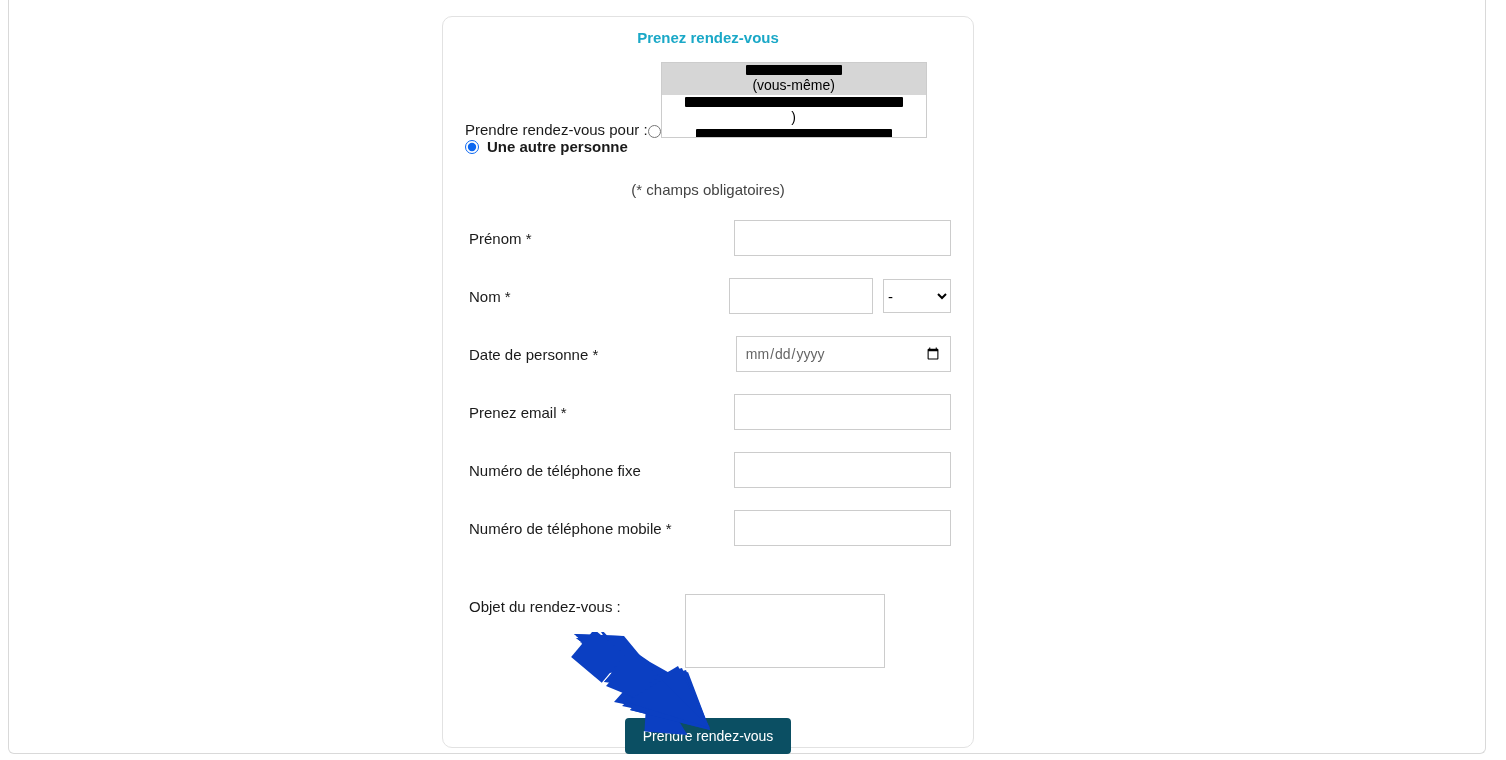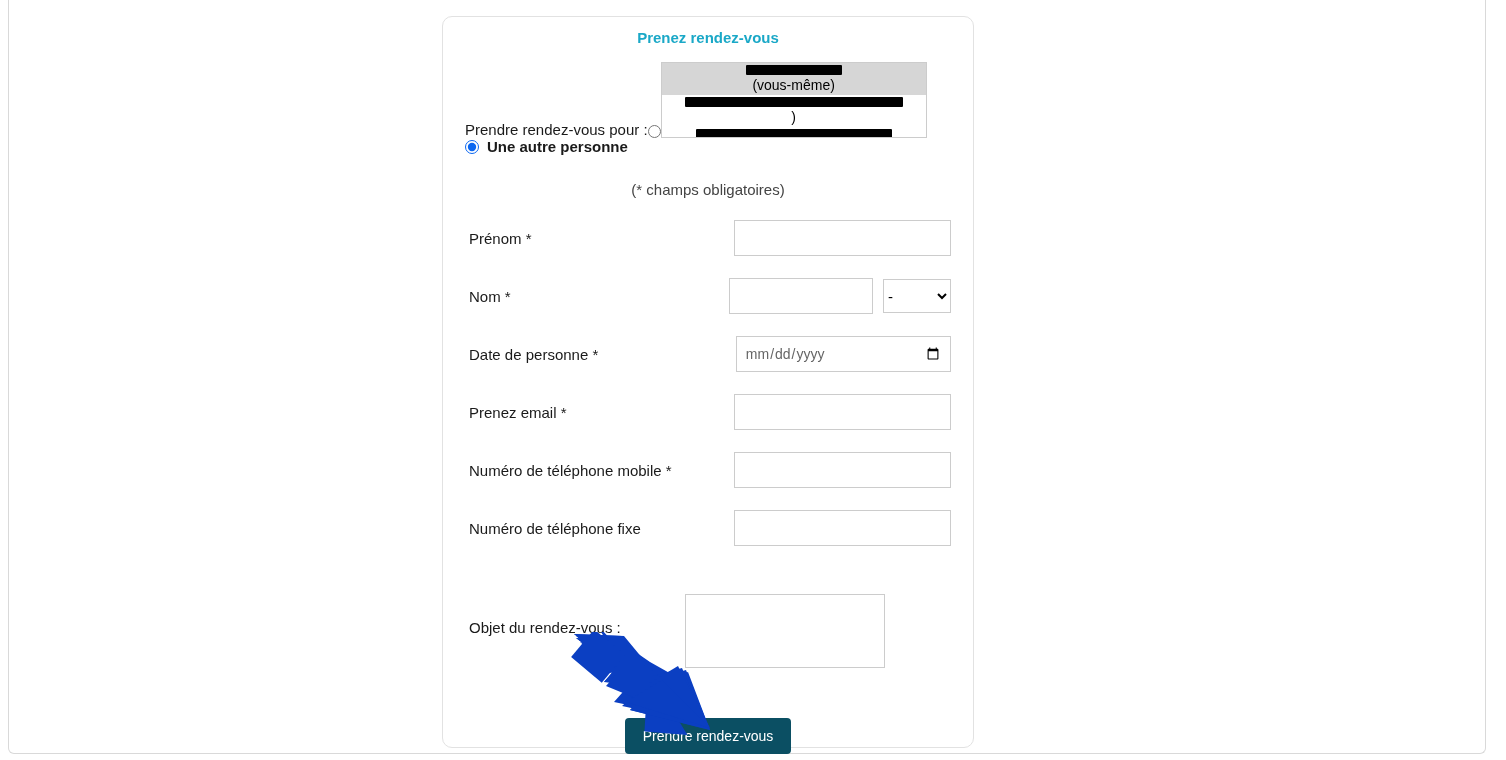--- a/index.html
+++ b/index.html
@@ -131,21 +131,21 @@
       padding: 4px 8px;
       font-size: 14px;
       font-family: inherit;
       color: #666;
     }
     .field-objet {
       display: flex;
       align-items: flex-start;
       margin-top: 48px;
     }
-    .field-objet .field-label { padding-top: 4px; margin-top: 21px; }
+    .field-objet .field-label { padding-top: 4px; }
     .textarea {
       border: 1px solid #ccc;
       height: 74px;
       font-size: 14px;
       font-family: inherit;
       padding: 4px;
       resize: none;
       margin-left: -60px;
       width: 200px;
     }
@@ -225,26 +225,26 @@
     <div class="field-label">Date de personne *</div>
     <input class="date-input" type="date" placeholder="jj/mm/aaaa" style="">
   </div>
 
   <div class="field">
     <div class="field-label">Prenez email *</div>
     <input class="text-input" type="text" style="">
   </div>
 
   <div class="field">
+    <div class="field-label">Numéro de téléphone fixe</div>
+    <input class="text-input" type="text" style="">
+  </div>
+
+  <div class="field">
     <div class="field-label">Numéro de téléphone mobile *</div>
-    <input class="text-input" type="text" style="">
-  </div>
-
-  <div class="field">
-    <div class="field-label">Numéro de téléphone fixe</div>
     <input class="text-input" type="text" style="">
   </div>
 
   <div class="field-objet">
     <div class="field-label">Objet du rendez-vous :</div>
     <textarea class="textarea" style=""></textarea>
   </div>
 
   <div class="submit-row">
     <button class="submit-btn">Prendre rendez-vous</button>

